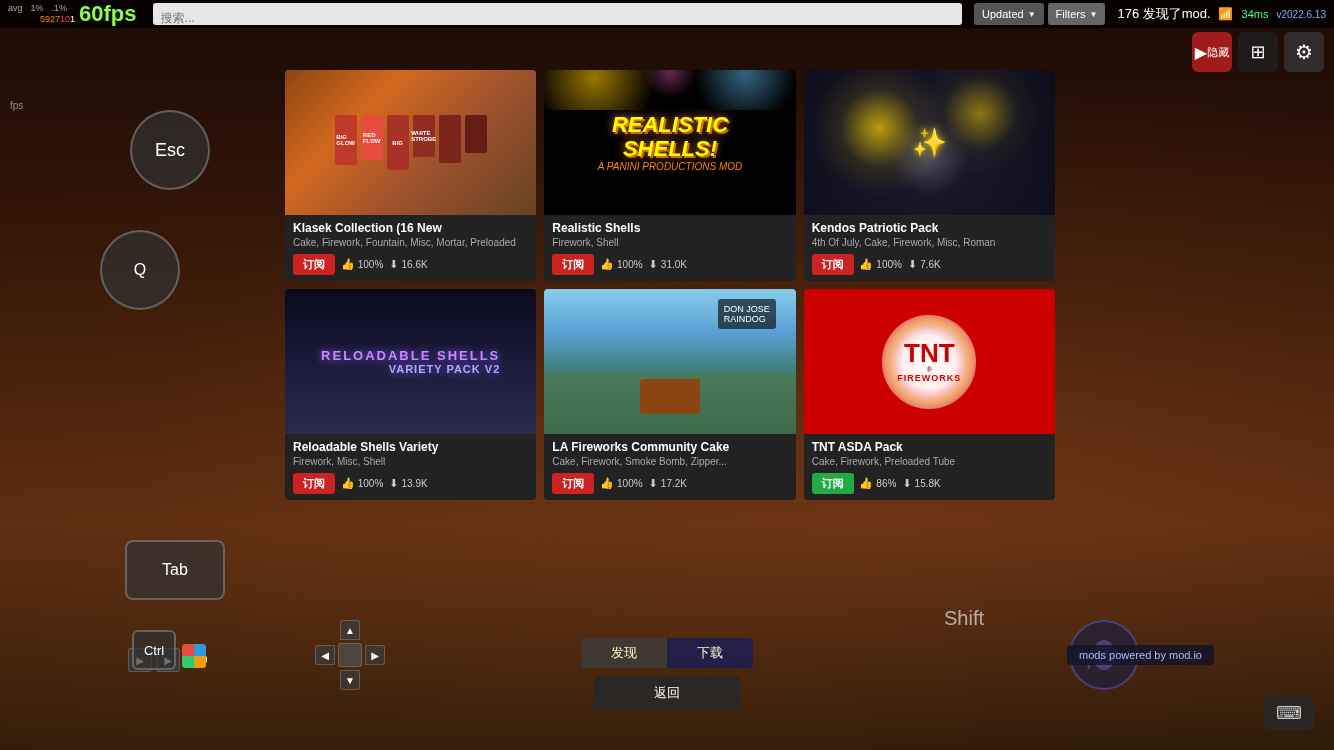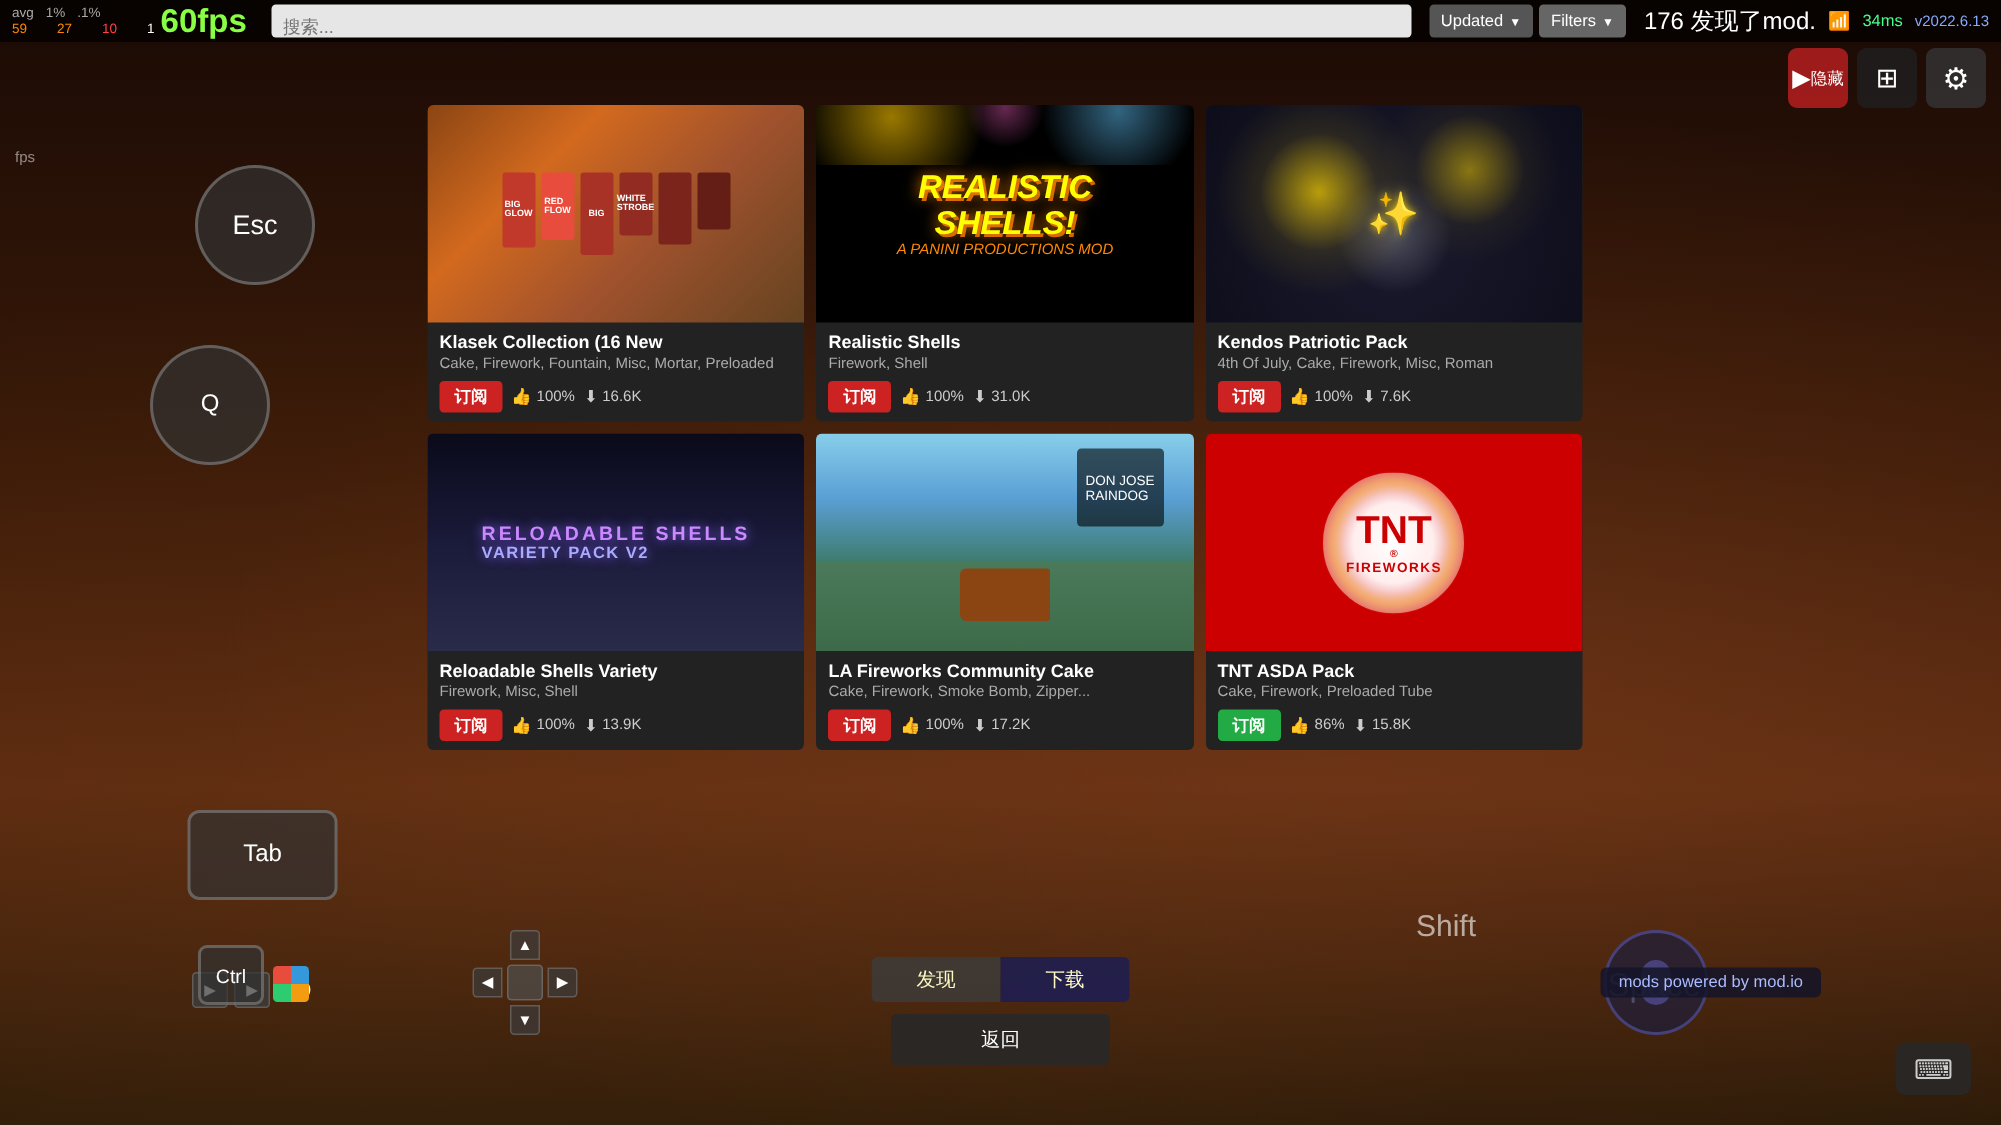--- a/index.html
+++ b/index.html
@@ -42,21 +42,21 @@
       z-index: 100;
     }
     .fps-stats {
       display: flex;
       flex-direction: column;
       font-size: 9px;
       color: #fff;
       line-height: 1.2;
     }
     .fps-stats .row1 { display: flex; gap: 8px; color: #aaa; }
-    .fps-stats .row2 { display: flex; gap: 20px; }
+    .fps-stats .row2 { display: flex; gap: 0; margin-left: 32px; }
     .fps-stats .orange { color: #ff8800; }
     .fps-stats .red { color: #ff4444; }
     .fps-big {
       font-size: 22px;
       font-weight: bold;
       color: #88ff44;
       line-height: 1;
       margin-right: 4px;
     }
 
@@ -109,21 +109,21 @@
     }
     .filters-btn::after { content: '▼'; font-size: 8px; }
 
     .top-right {
       display: flex;
       align-items: center;
       gap: 8px;
       margin-left: 8px;
     }
     .top-right-text {
-      font-size: 16px;
+      font-size: 13px;
       color: #fff;
     }
     .wifi-icon { color: #44ff88; font-size: 12px; }
     .ping { color: #44ff88; font-size: 11px; }
     .version { color: #88aaff; font-size: 10px; }
 
     
     .mod-grid {
       position: absolute;
       top: 70px;
@@ -222,21 +222,21 @@
     }
 
     .thumb-reloadable {
       background: linear-gradient(180deg, #0a0a1a 0%, #1a1a3a 50%, #2a2a4a 100%);
       display: flex;
       align-items: center;
       justify-content: center;
       position: relative;
     }
     .reloadable-text {
-      text-align: left;
+      text-align: right;
       color: #fff;
       text-shadow: 0 0 8px #8866ff;
       position: relative;
       z-index: 2;
     }
     .reloadable-text .line1 { font-size: 13px; font-weight: bold; letter-spacing: 2px; color: #cc88ff; }
     .reloadable-text .line2 { font-size: 11px; font-weight: bold; letter-spacing: 1px; color: #aaaaff; }
 
     .thumb-la {
       background: linear-gradient(180deg, #87ceeb 0%, #5a9fd4 30%, #3d7a6b 60%, #2d5a40 100%);
@@ -760,21 +760,21 @@
           <span>13.9K</span>
         </span>
       </div>
     </div>
   </div>
 
   <div class="mod-card">
     <div class="mod-thumb thumb-la">
       <div class="la-road"></div>
       <div class="la-truck"></div>
-      <div style="position:absolute; top:10px; right:20px; background:rgba(0,0,0,0.6); padding:16px 6px; border-radius:3px; color:#fff; font-size:9px;">
+      <div style="position:absolute; top:10px; right:20px; background:rgba(0,0,0,0.6); padding:5px 6px; border-radius:3px; color:#fff; font-size:9px;">
         DON JOSE<br>RAINDOG
       </div>
     </div>
     <div class="mod-info">
       <div class="mod-title">LA Fireworks Community Cake</div>
       <div class="mod-tags">Cake, Firework, Smoke Bomb, Zipper...</div>
       <div class="mod-actions">
         <button class="subscribe-btn red">订阅</button>
         <span class="stat-item">
           <span class="stat-icon">👍</span>

